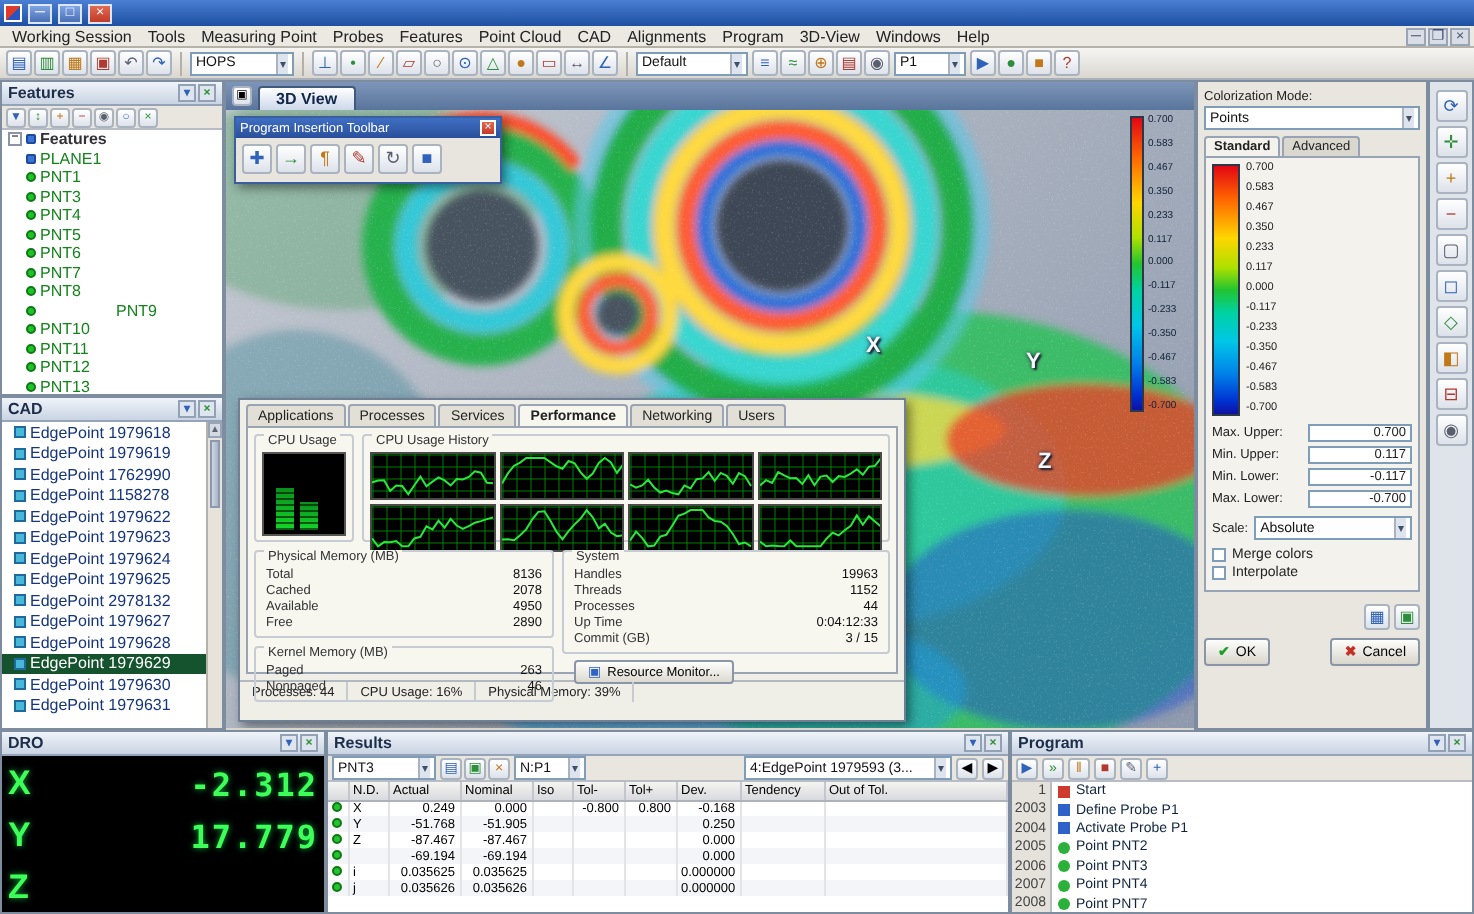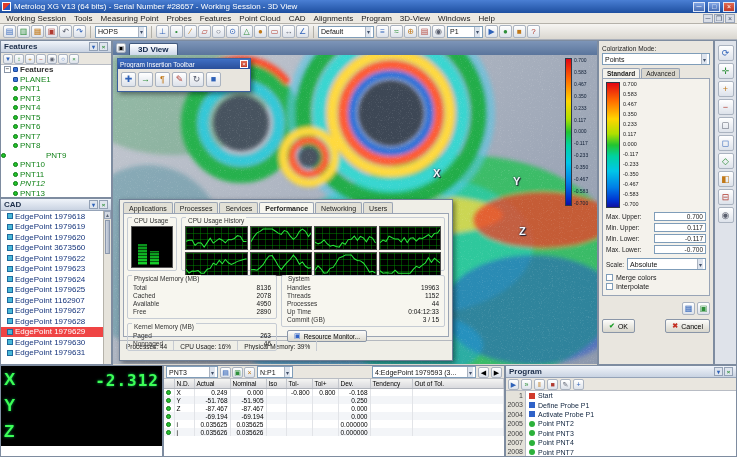--- a/index.html
+++ b/index.html
@@ -41,21 +41,21 @@
   .tree{background:#fff;font-size:8px;color:#222;overflow:hidden;position:relative;height:100%}
   .trow{height:9.5px;display:flex;align-items:center;gap:2px;padding-left:3px;white-space:nowrap;cursor:pointer}
   .trow.root{font-weight:bold;color:#333}
   .trow .exp{width:7px;height:7px;border:1px solid #8a96a8;background:#fff;font-size:6px;line-height:5px;text-align:center;color:#444}
   .dot{width:5px;height:5px;border-radius:50%;background:#21c229;border:1px solid #0b7a12;flex:0 0 auto}
   .dot.plane{border-radius:1px;background:#3b74d4;border-color:#1c4a9e}
   .flabel{color:#15841c}
   .crow{height:10.5px;display:flex;align-items:center;gap:2px;padding-left:6px;white-space:nowrap;font-size:8px;cursor:pointer}
   .cicon{width:6px;height:6px;background:#49b8d8;border:1px solid #1c6a9e;flex:0 0 auto}
   .clabel{color:#16357c}
-  .crow.selected{background:#ef4444}
+  .crow.selected{background:#14532d}
   .crow.selected .clabel{color:#fff}
   .vscroll{position:absolute;right:0;top:0;bottom:0;width:8px;background:#e6e3db;border-left:1px solid #b5b2aa;display:flex;flex-direction:column}
   .vscroll .sa{height:8px;background:#d4d9e2;border:1px solid #98a4b8;font-size:5px;line-height:6px;text-align:center;color:#5a6576}
   .vscroll .sthumb{margin:1px;height:34px;background:linear-gradient(90deg,#cfd6e2,#aab4c6);border:1px solid #8b98ad}
 
   
   #center{position:absolute;left:112px;top:0;width:486px;height:375px;border:1px solid #7e8ca0}
   #view-tabbar{height:14px;background:linear-gradient(#7d95b8,#5a759c);display:flex;align-items:flex-end;gap:3px;padding:0 3px}
   #view-tabbar .tbicon{width:10px;height:10px;font-size:6px;margin-bottom:2px}
   .vtab{background:linear-gradient(#ffffff,#cdd8ea);border:1px solid #41597d;border-bottom:none;border-radius:2px 2px 0 0;font-size:8px;font-weight:bold;color:#10264a;padding:0 8px;height:12px;display:flex;align-items:center;cursor:pointer}
@@ -160,21 +160,20 @@
   .pi-red{background:#d03a2c}.pi-green{background:#2bb13a;border-radius:50%}.pi-blue{background:#2f62c8}
   .plabel{color:#10243e}
 </style>
 </head>
 <body>
 
 <div id="app">
 
   <div id="titlebar">
     <span class="logo"></span>
-    <span class="ttext">Metrolog XG V13 (64 bits) - Serial Number #28657 - Working Session - 3D View</span>
     <span class="wctl">─</span>
     <span class="wctl">□</span>
     <span class="wctl close">×</span>
   </div>
 
   <div id="menubar">
     <div id="menu-items">
         <span class="menu-item">Working Session</span>
         <span class="menu-item">Tools</span>
         <span class="menu-item">Measuring Point</span>
@@ -297,33 +296,33 @@
             <span class="flabel">PNT6</span>
           </div>
           <div class="trow" style="padding-left: 12px;">
             <span class="dot"></span>
             <span class="flabel">PNT7</span>
           </div>
           <div class="trow" style="padding-left: 12px;">
             <span class="dot"></span>
             <span class="flabel">PNT8</span>
           </div>
-          <div class="trow" style="padding-left: 0; gap: 40px;">
+          <div class="trow" style="padding-left: 12px; gap: 40px;">
             <span class="dot"></span>
             <span class="flabel">PNT9</span>
           </div>
           <div class="trow" style="padding-left: 12px;">
             <span class="dot"></span>
             <span class="flabel">PNT10</span>
           </div>
           <div class="trow" style="padding-left: 12px;">
             <span class="dot"></span>
             <span class="flabel">PNT11</span>
           </div>
-          <div class="trow" style="padding-left: 12px; font-style: italic;">
+          <div class="trow" style="padding-left: 12px;">
             <span class="dot"></span>
             <span class="flabel">PNT12</span>
           </div>
           <div class="trow" style="padding-left: 12px;">
             <span class="dot"></span>
             <span class="flabel">PNT13</span>
           </div>
         </div>
     </div>
 
@@ -339,45 +338,45 @@
         <div class="crow">
             <span class="cicon"></span>
             <span class="clabel">EdgePoint 1979618</span>
           </div>
           <div class="crow">
             <span class="cicon"></span>
             <span class="clabel">EdgePoint 1979619</span>
           </div>
           <div class="crow">
             <span class="cicon"></span>
-            <span class="clabel">EdgePoint 1979620</span>
-          </div>
-          <div class="crow">
-            <span class="cicon"></span>
-            <span class="clabel">EdgePoint 3673560</span>
+            <span class="clabel">EdgePoint 1762990</span>
+          </div>
+          <div class="crow">
+            <span class="cicon"></span>
+            <span class="clabel">EdgePoint 1158278</span>
           </div>
           <div class="crow">
             <span class="cicon"></span>
             <span class="clabel">EdgePoint 1979622</span>
           </div>
           <div class="crow">
             <span class="cicon"></span>
             <span class="clabel">EdgePoint 1979623</span>
           </div>
           <div class="crow">
             <span class="cicon"></span>
             <span class="clabel">EdgePoint 1979624</span>
           </div>
           <div class="crow">
             <span class="cicon"></span>
             <span class="clabel">EdgePoint 1979625</span>
           </div>
           <div class="crow">
             <span class="cicon"></span>
-            <span class="clabel">EdgePoint 1162907</span>
+            <span class="clabel">EdgePoint 2978132</span>
           </div>
           <div class="crow">
             <span class="cicon"></span>
             <span class="clabel">EdgePoint 1979627</span>
           </div>
           <div class="crow">
             <span class="cicon"></span>
             <span class="clabel">EdgePoint 1979628</span>
           </div>
           <div class="crow selected">
@@ -710,37 +709,52 @@
         <span class="tbicon" style="color: rgb(46, 143, 58);">◇</span>
         <span class="tbicon" style="color: rgb(192, 120, 24);">◧</span>
         <span class="tbicon" style="color: rgb(176, 58, 48);">⊟</span>
         <span class="tbicon" style="color: rgb(90, 95, 110);">◉</span>
       </div>
   </div>
 
   <div id="bottom">
 
     <div class="panel" id="dro-panel">
+      <div class="phead">
+        <span class="ptitle">DRO</span>
+        <div class="phicons">
+            <span class="phicon" style="color: rgb(47, 98, 184);">▾</span>
+            <span class="phicon" style="color: rgb(46, 143, 58);">×</span>
+          </div>
+      </div>
       <div id="dro-body">
           <div id="dro-rows">
             <div class="dro-row">
               <span class="dro-axis">X</span>
               <span class="dro-val">-2.312</span>
             </div>
             <div class="dro-row">
               <span class="dro-axis">Y</span>
+              <span class="dro-val">17.779</span>
             </div>
             <div class="dro-row">
               <span class="dro-axis">Z</span>
             </div>
           </div>
         </div>
     </div>
 
     <div class="panel" id="results-panel">
+      <div class="phead">
+        <span class="ptitle">Results</span>
+        <div class="phicons">
+            <span class="phicon" style="color: rgb(47, 98, 184);">▾</span>
+            <span class="phicon" style="color: rgb(46, 143, 58);">×</span>
+          </div>
+      </div>
       <div class="ptoolbar">
         <span class="combo w52">
           <span>PNT3</span>
           <span class="arr">▾</span>
         </span>
         <div class="icostrip">
             <span class="tbicon" style="color: rgb(47, 98, 184);">▤</span>
             <span class="tbicon" style="color: rgb(46, 143, 58);">▣</span>
             <span class="tbicon" style="color: rgb(192, 120, 24);">×</span>
           </div>

